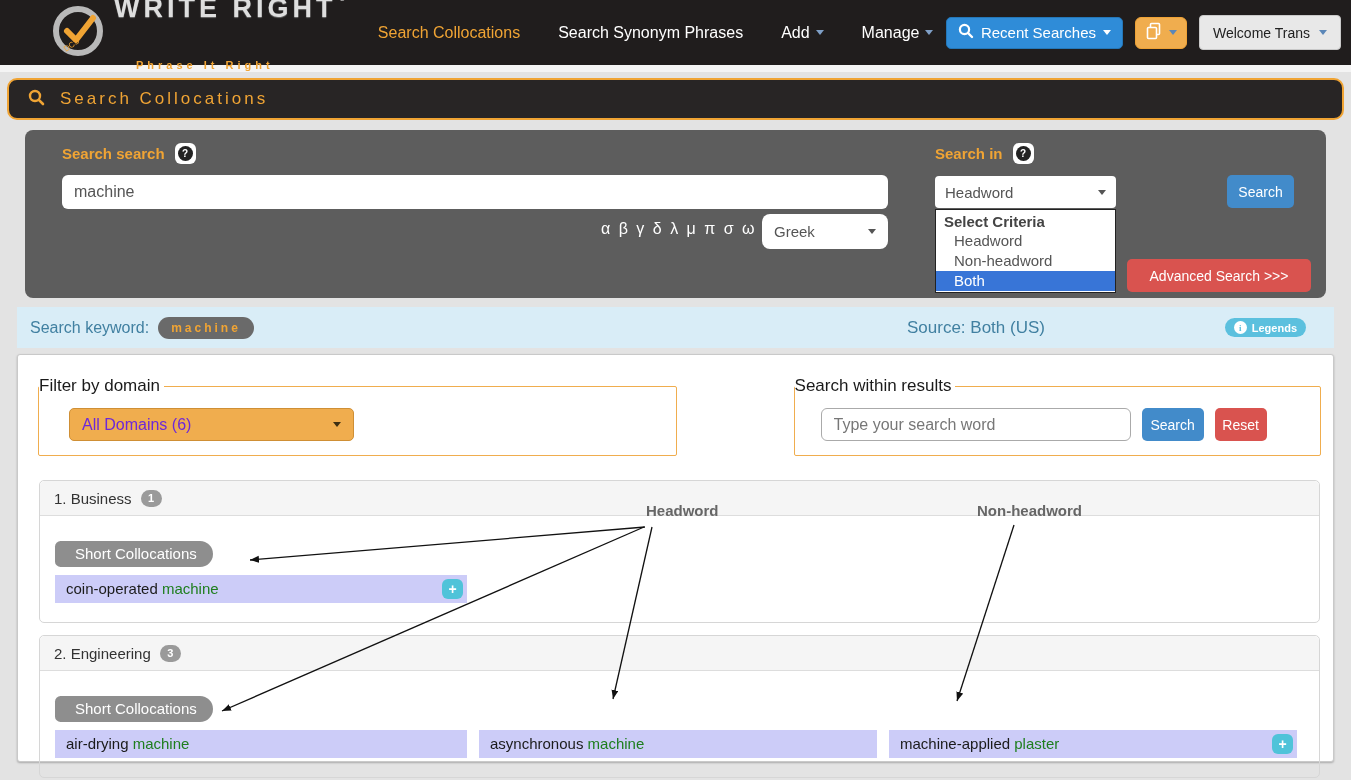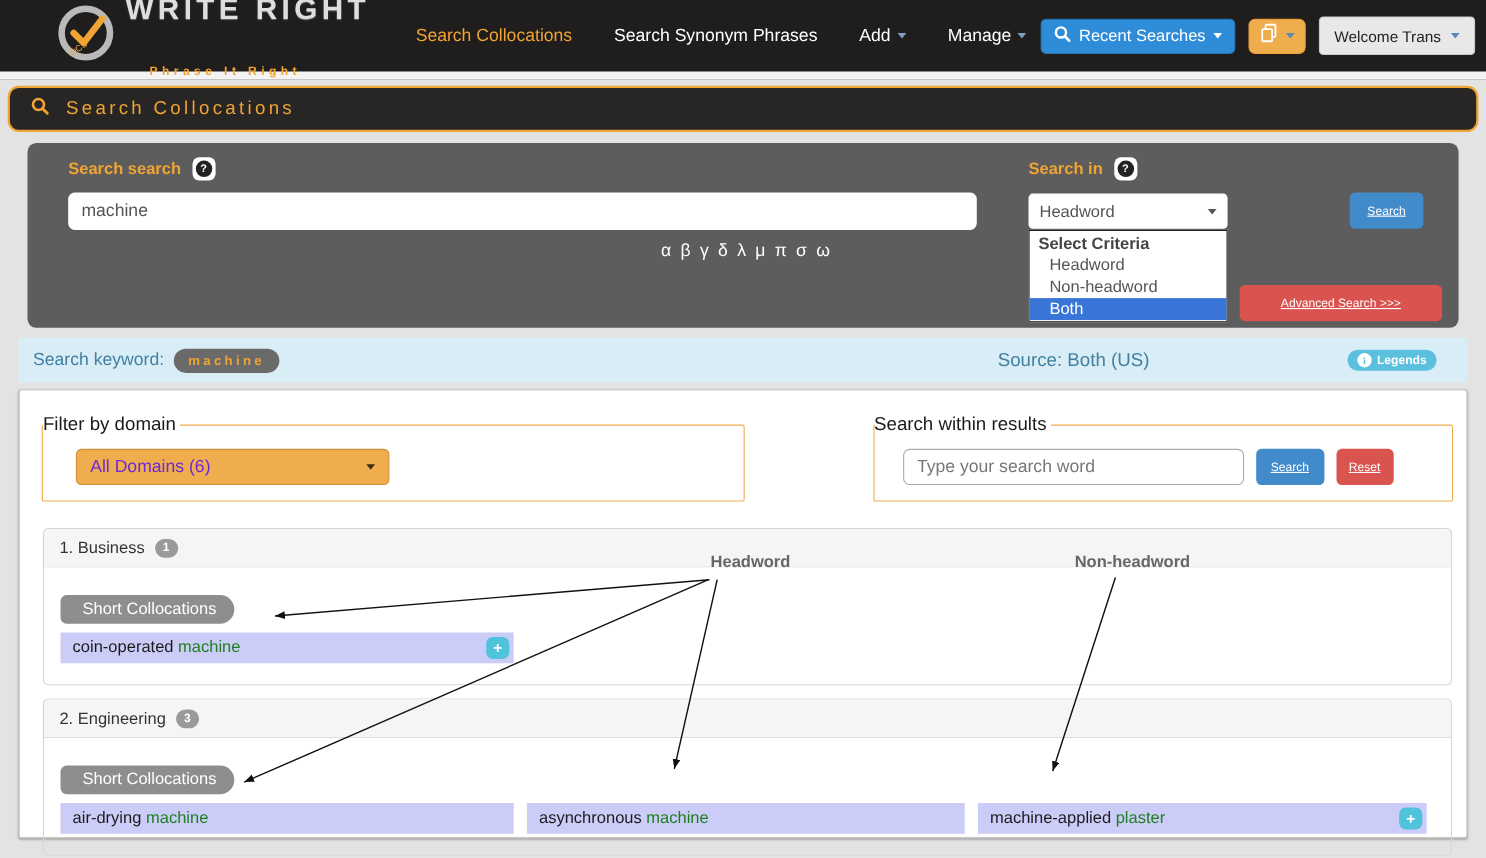--- a/index.html
+++ b/index.html
@@ -40,21 +40,21 @@
   .keyword-input{position:absolute;left:37px;top:45px;width:826px;height:34px;border:none;border-radius:6px;padding:0 12px;font-size:16px;color:#555;box-sizing:border-box;font-family:"Liberation Sans",sans-serif;}
   .greek-letters{position:absolute;left:576px;top:90px;color:#fff;font-size:16px;letter-spacing:2px;}
   .select-box{background:#fff;color:#555;font-size:15px;display:flex;align-items:center;justify-content:space-between;cursor:pointer;box-sizing:border-box;}
   .greek-select{position:absolute;left:737px;top:84px;width:126px;height:35px;border-radius:8px;padding:0 12px;}
   .searchin-select{position:absolute;left:910px;top:46px;width:181px;height:32px;border-radius:4px;padding:0 10px;}
   .sel-caret{width:0;height:0;border-left:4px solid transparent;border-right:4px solid transparent;border-top:5px solid #555;}
   .criteria-list{position:absolute;left:910px;top:79px;width:181px;background:#fff;border:1px solid #222;font-size:15px;color:#555;box-sizing:border-box;padding-bottom:1px;z-index:6;}
   .crit-header{font-weight:bold;color:#444;padding:3px 8px 1px;}
   .crit-item{padding:1px 8px 2px 18px;cursor:pointer;}
   .crit-item.selected{background:#3875d7;color:#fff;}
-  .btn{border:none;border-radius:5px;color:#fff;font-size:11px;cursor:pointer;font-family:"Liberation Sans",sans-serif;text-decoration:underline;}
+  .btn{border:none;border-radius:5px;color:#fff;font-size:14px;cursor:pointer;font-family:"Liberation Sans",sans-serif;}
   .btn-blue{background:#428bca;}
   .btn-red{background:#d9534f;}
   .sp-search-btn{position:absolute;left:1202px;top:45px;width:67px;height:33px;}
   .sp-advanced-btn{position:absolute;left:1102px;top:129px;width:184px;height:33px;}
 
   
   .info-bar{margin:9px 17px 0;height:41px;background:#d9edf7;display:flex;align-items:center;padding:0 13px;position:relative;color:#4180a1;box-sizing:border-box;}
   .info-kw-label{font-size:16px;}
   .kw-pill{margin-left:9px;background:#6a6a6a;border-radius:13px;padding:4px 13px;color:#f0a434;font-weight:bold;font-size:12px;letter-spacing:3px;}
   .info-source{position:absolute;left:890px;font-size:17px;}
@@ -169,20 +169,24 @@
 
   <div class="search-panel">
     <div class="sp-label sk-label">
       <span>Search search</span>
       <span class="help-badge">
           <span class="help-dot">?</span>
         </span>
     </div>
     <input class="keyword-input" type="text" value="machine" style="">
     <div class="greek-letters">α β γ δ λ μ π σ ω</div>
+    <div class="select-box greek-select">
+      <span>Greek</span>
+        <span class="sel-caret"></span>
+    </div>
     <div class="sp-label si-label">
       <span>Search in</span>
       <span class="help-badge">
           <span class="help-dot">?</span>
         </span>
     </div>
     <div class="select-box searchin-select">
       <span>Headword</span>
         <span class="sel-caret"></span>
     </div>

